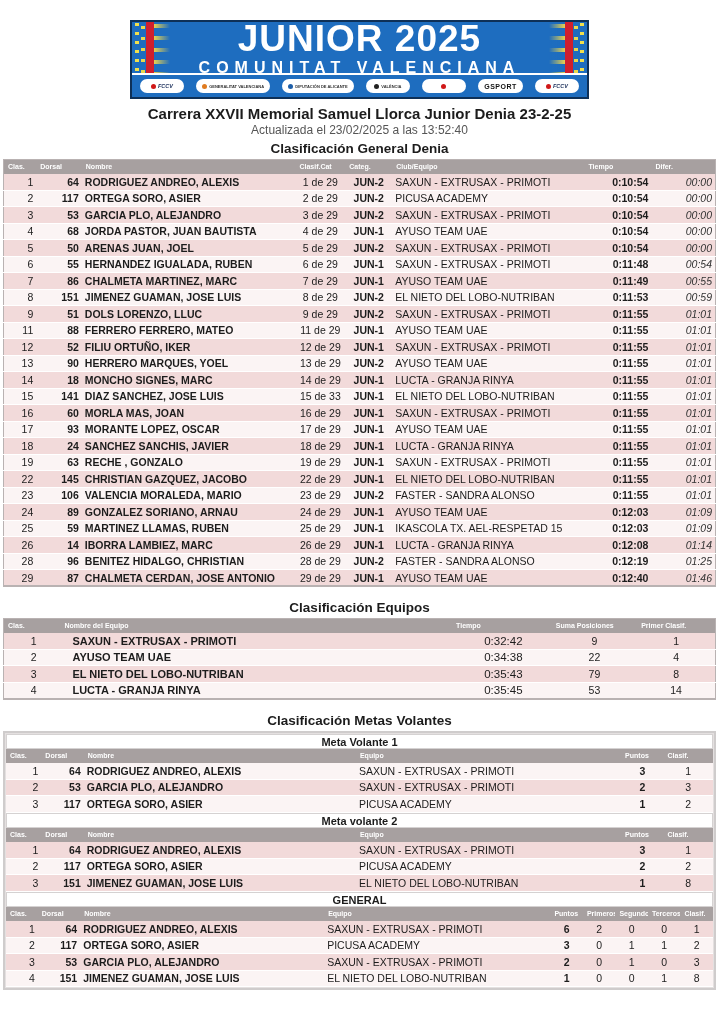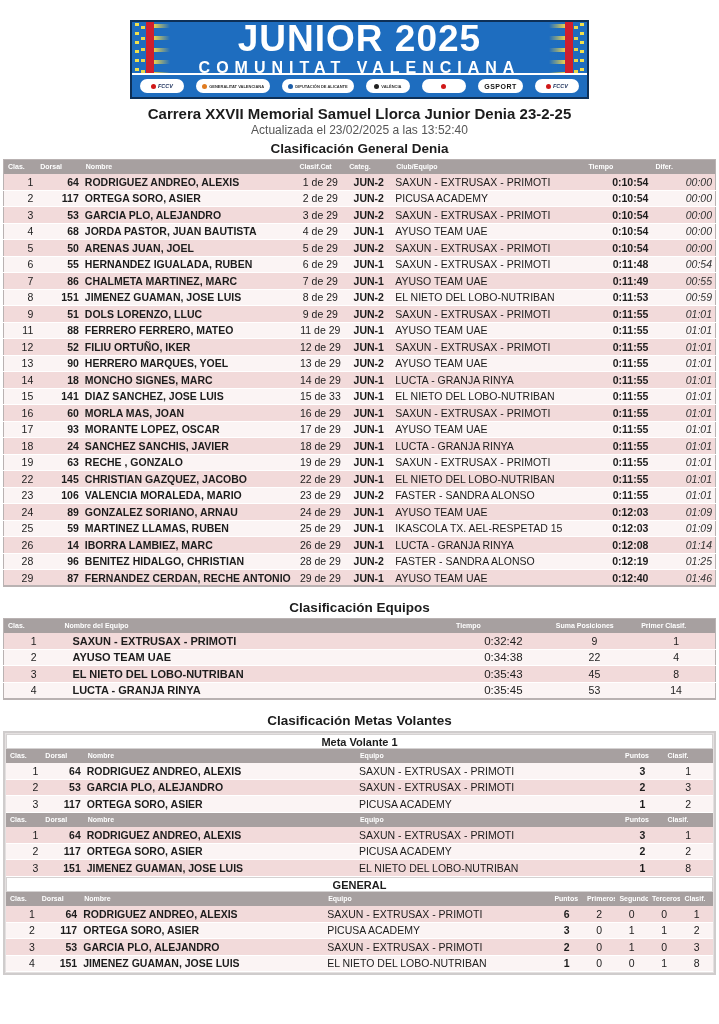--- a/index.html
+++ b/index.html
@@ -391,21 +391,21 @@
         <td class="c-nombre">BENITEZ HIDALGO, CHRISTIAN</td>
         <td class="c-clasifcat">28 de 29</td>
         <td class="c-categ">JUN-2</td>
         <td class="c-club">FASTER - SANDRA ALONSO</td>
         <td class="c-tiempo">0:12:19</td>
         <td class="c-difer">01:25</td>
       </tr>
       <tr>
         <td class="c-clas">29</td>
         <td class="c-dorsal">87</td>
-        <td class="c-nombre">FERNANDEZ CERDAN, RECHE ANTONIO</td>
+        <td class="c-nombre">CHALMETA CERDAN, JOSE ANTONIO</td>
         <td class="c-clasifcat">29 de 29</td>
         <td class="c-categ">JUN-1</td>
         <td class="c-club">AYUSO TEAM UAE</td>
         <td class="c-tiempo">0:12:40</td>
         <td class="c-difer">01:46</td>
       </tr>
     </tbody>
   </table>
 
 <h2 class="tight">Clasificación Equipos</h2>
@@ -431,21 +431,21 @@
         <td class="c-clas">2</td>
         <td class="c-equipo">AYUSO TEAM UAE</td>
         <td class="c-tiempo">0:34:38</td>
         <td class="c-suma">22</td>
         <td class="c-primer">4</td>
       </tr>
       <tr>
         <td class="c-clas">3</td>
         <td class="c-equipo">EL NIETO DEL LOBO-NUTRIBAN</td>
         <td class="c-tiempo">0:35:43</td>
-        <td class="c-suma">45</td>
+        <td class="c-suma">79</td>
         <td class="c-primer">8</td>
       </tr>
       <tr>
         <td class="c-clas">4</td>
         <td class="c-equipo">LUCTA - GRANJA RINYA</td>
         <td class="c-tiempo">0:35:45</td>
         <td class="c-suma">53</td>
         <td class="c-primer">14</td>
       </tr>
     </tbody>
@@ -485,20 +485,21 @@
         <tr>
           <td class="c-clas">3</td>
           <td class="c-dorsal">117</td>
           <td class="c-nombre">ORTEGA SORO, ASIER</td>
           <td class="c-equipo">PICUSA ACADEMY</td>
           <td class="c-puntos">1</td>
           <td class="c-clasif">2</td>
         </tr>
       </tbody>
     </table>
+  <div class="band">Meta volante 2</div>
   <table class="t t-mv alt-a">
       <thead>
         <tr>
           <th class="c-clas">Clas.</th>
           <th class="c-dorsal">Dorsal</th>
           <th class="c-nombre">Nombre</th>
           <th class="c-equipo">Equipo</th>
           <th class="c-puntos">Puntos</th>
           <th class="c-clasif">Clasif.</th>
         </tr>

